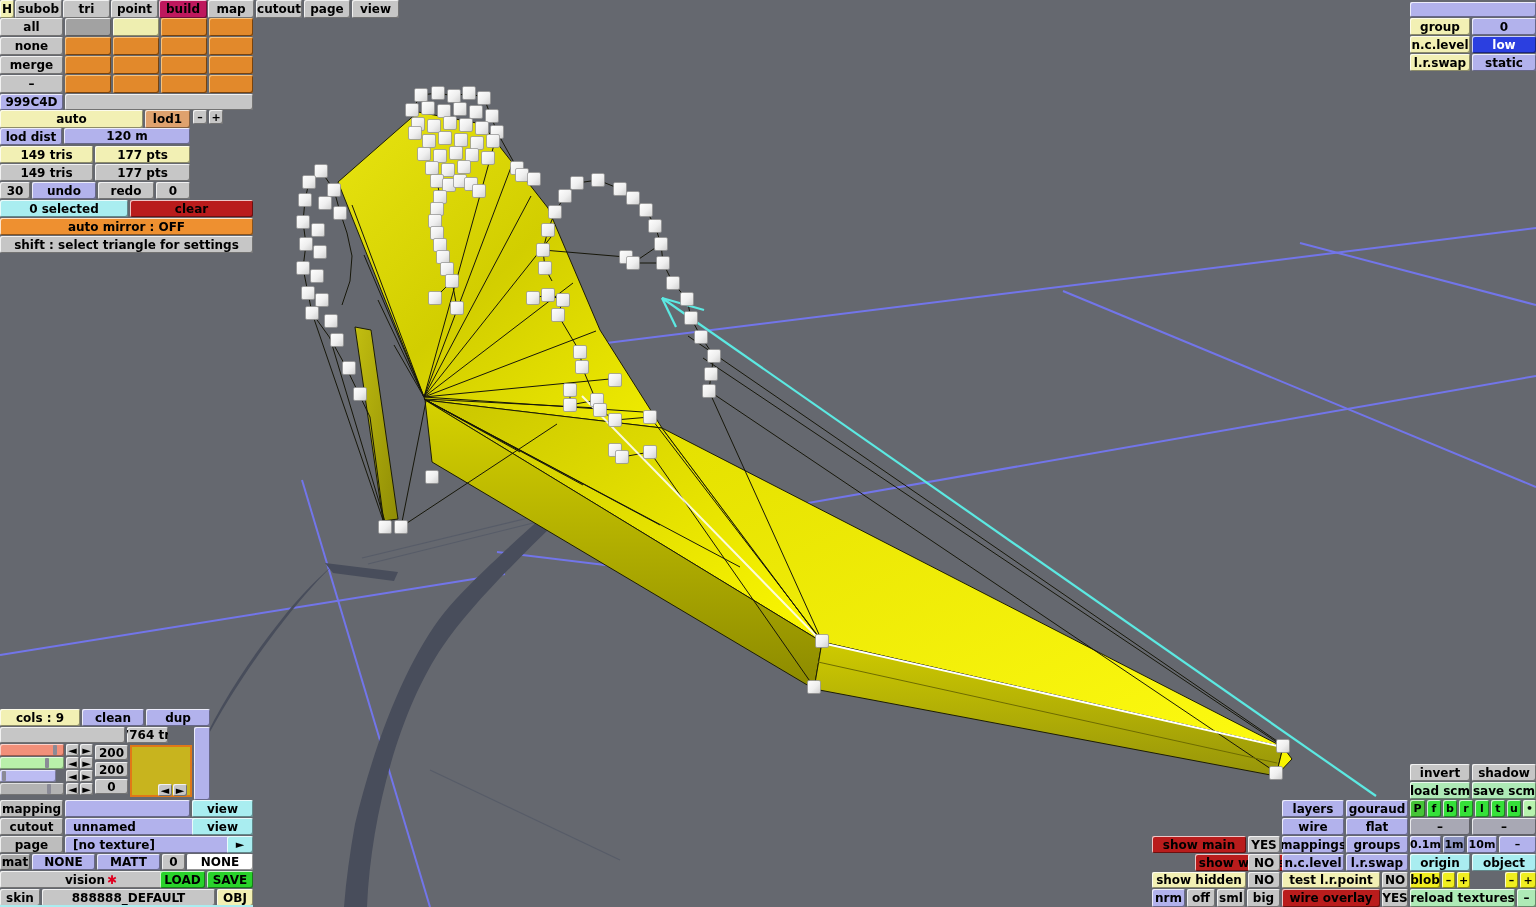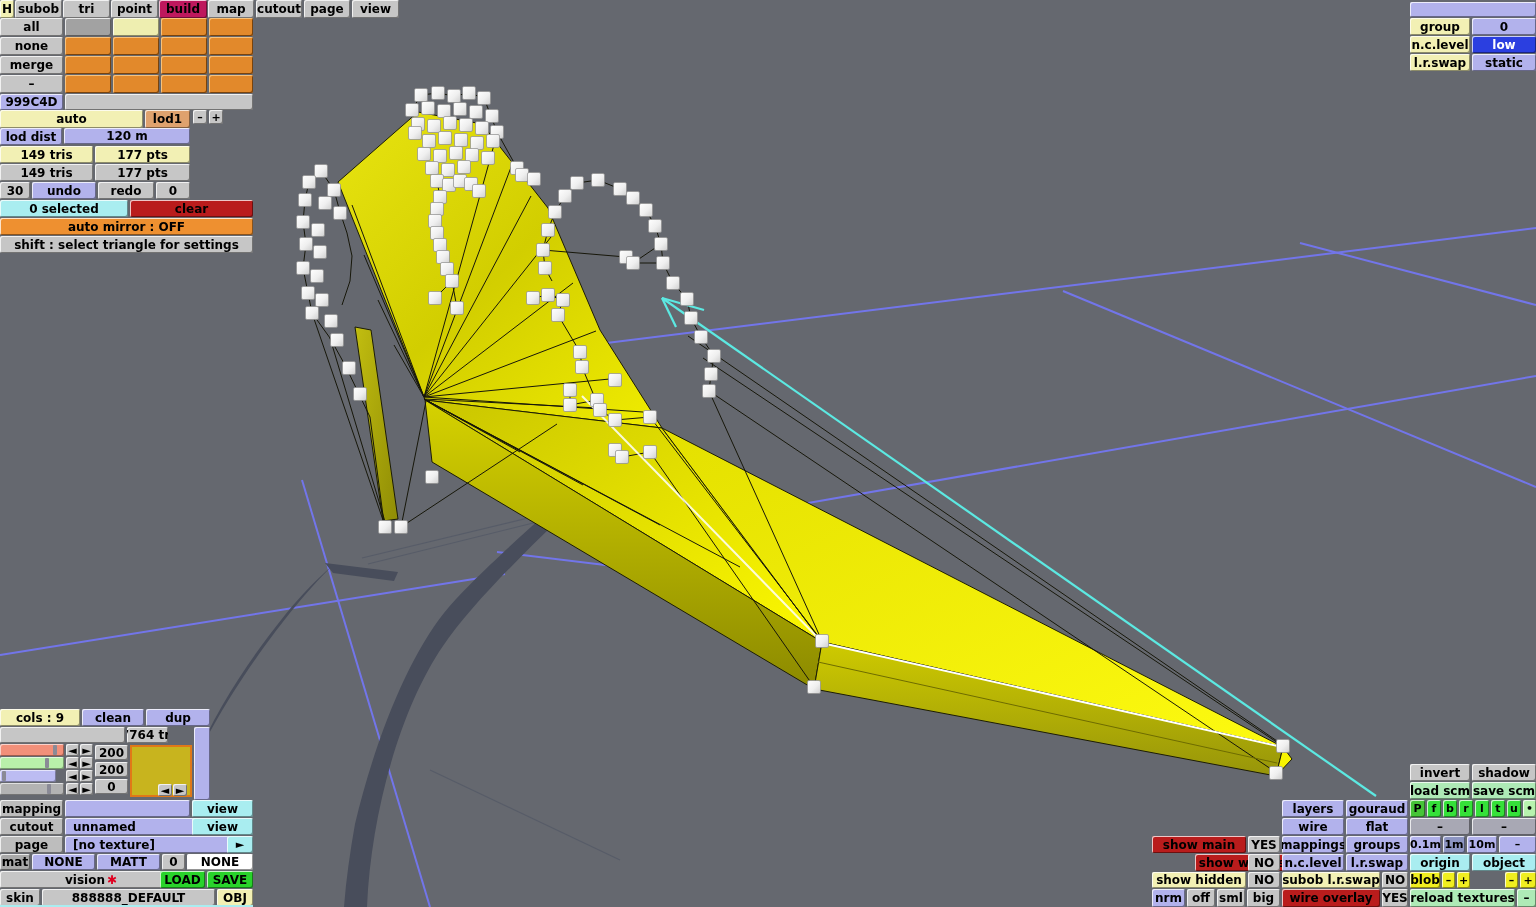--- a/index.html
+++ b/index.html
@@ -398,21 +398,21 @@
 
   <div class="b pch" style="left:1195px;top:854px;width:94px;height:17px">show wheels</div>
   <div class="b gray" style="left:1248px;top:854px;width:32px;height:17px">NO</div>
   <div class="b lav" style="left:1282px;top:854px;width:62px;height:17px">n.c.level</div>
   <div class="b lav" style="left:1346px;top:854px;width:62px;height:17px">l.r.swap</div>
   <div class="b cy" style="left:1410px;top:854px;width:60px;height:17px">origin</div>
   <div class="b cy" style="left:1472px;top:854px;width:64px;height:17px">object</div>
 
   <div class="b py" style="left:1152px;top:872px;width:94px;height:16px">show hidden</div>
   <div class="b gray" style="left:1248px;top:872px;width:32px;height:16px">NO</div>
-  <div class="b py" style="left:1282px;top:872px;width:98px;height:16px">subob l.r.swap</div>
+  <div class="b py" style="left:1282px;top:872px;width:98px;height:16px">test l.r.point</div>
   <div class="b gray" style="left:1382px;top:872px;width:26px;height:16px">NO</div>
   <div class="b yel" style="left:1410px;top:872px;width:30px;height:16px">blob</div>
   <div class="b yel sm" style="left:1442px;top:872px;width:13px;height:16px">–</div>
   <div class="b yel sm" style="left:1457px;top:872px;width:13px;height:16px">+</div>
   <div class="b yel" style="left:1472px;top:896px;width:31px;height:16px">text</div>
   <div class="b yel sm" style="left:1505px;top:872px;width:13px;height:16px">–</div>
   <div class="b yel sm" style="left:1520px;top:872px;width:16px;height:16px">+</div>
 
   <div class="b lav" style="left:1152px;top:889px;width:33px;height:18px">nrm</div>
   <div class="b gray" style="left:1187px;top:889px;width:28px;height:18px">off</div>

